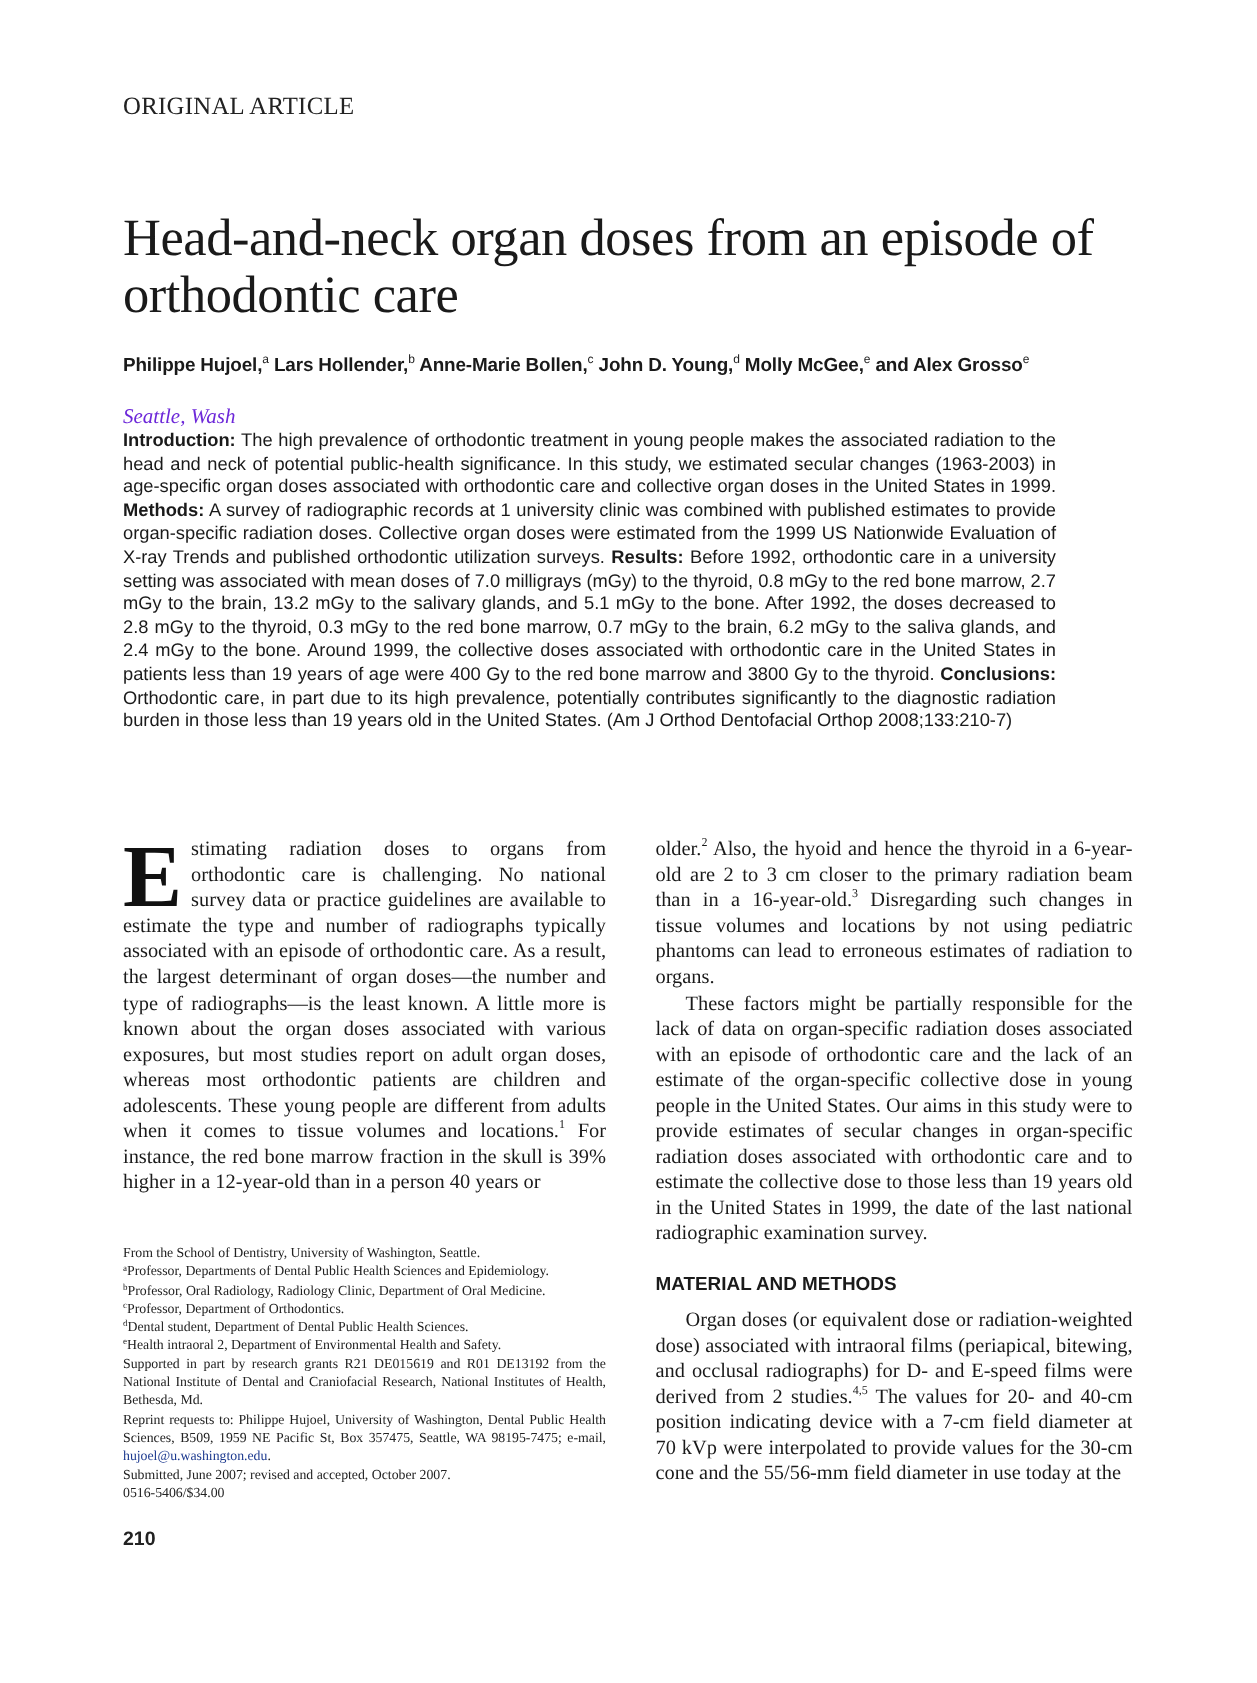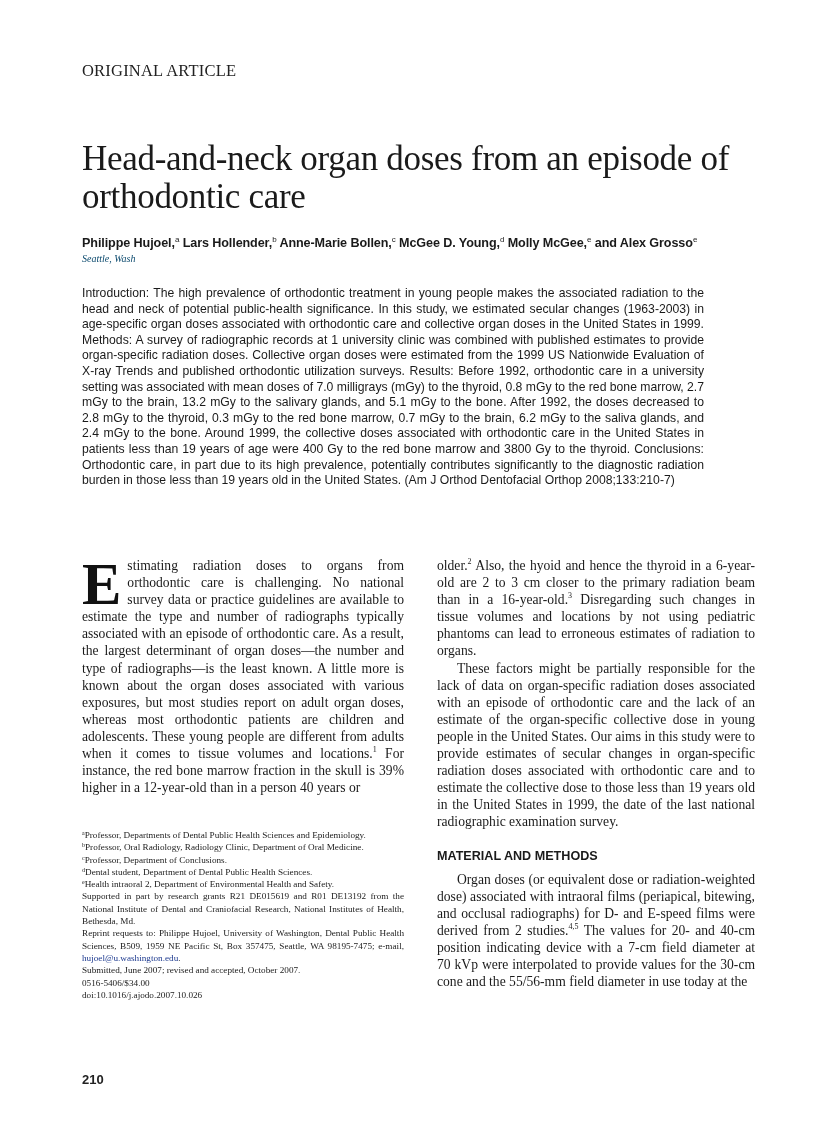--- a/index.html
+++ b/index.html
@@ -4,56 +4,56 @@
 <style>
   html, body { margin: 0; padding: 0; background: #ffffff; }
   body { width: 838px; height: 1122px; position: relative; overflow: hidden; color: #1a1a1a; }
   .serif { font-family: "Liberation Serif", "DejaVu Serif", serif; }
   .sans { font-family: "Liberation Sans", "DejaVu Sans", sans-serif; }
 
   #section-label { position: absolute; left: 82px; top: 61px; font-size: 16.5px; letter-spacing: 0.2px; color: #222; }
   #title { position: absolute; left: 82px; top: 140px; width: 690px; font-size: 35px; line-height: 38px; font-weight: normal; margin: 0; color: #1a1a1a; letter-spacing: -0.3px; }
   #authors { position: absolute; left: 82px; top: 236px; font-size: 12.6px; font-weight: bold; color: #1a1a1a; white-space: nowrap; letter-spacing: -0.1px; }
   #authors sup { font-size: 8px; font-weight: normal; vertical-align: 5px; line-height: 0; }
-  #location { position: absolute; left: 82px; top: 253px; font-size: 10px; font-style: italic; color: #0c4a6e; }
+  #location { position: absolute; left: 82px; top: 271px; font-size: 14px; font-style: italic; color: #6d28d9; }
 
   #abstract { position: absolute; left: 82px; top: 286px; width: 622px; font-size: 12.2px; line-height: 15.6px; text-align: justify; color: #1a1a1a; margin: 0; }
-  #abstract b { font-weight: normal; }
+  #abstract b { font-weight: bold; }
 
   .col { position: absolute; font-size: 13.6px; line-height: 17.1px; text-align: justify; color: #1a1a1a; }
   #col-left { left: 82px; top: 557px; width: 322px; }
   #col-right { left: 437px; top: 557px; width: 318px; }
   .col p { margin: 0; }
   .col .indent { text-indent: 20px; }
   .col sup { font-size: 8px; vertical-align: 6px; line-height: 0; }
 
   .dropcap { float: left; font-size: 59px; line-height: 48px; height: 48px; margin: 3px 6px 0 0; font-weight: bold; color: #111; }
 
   #footnotes { position: absolute; left: 82px; top: 829px; width: 322px; font-size: 9.2px; line-height: 12.3px; text-align: justify; color: #222; }
   #footnotes p { margin: 0; }
   #footnotes sup { font-size: 6px; vertical-align: 3px; line-height: 0; }
   #footnotes .email { color: #1d3a8f; }
 
-  #page-number { position: absolute; left: 82px; top: 1072px; font-size: 13px; font-weight: bold; color: #222; }
+  #page-number { position: absolute; left: 82px; top: 1018px; font-size: 13px; font-weight: bold; color: #222; }
 
   #methods-heading { margin: 0; font-size: 12.6px; font-weight: bold; letter-spacing: 0; color: #1a1a1a; }
   .spacer { height: 17px; }
 </style>
 </head>
 <body>
 
 <div id="section-label" class="serif">ORIGINAL ARTICLE</div>
 
 <h1 id="title" class="serif">Head-and-neck organ doses from an episode of orthodontic care</h1>
 
 <div id="authors" class="sans">
   <span>Philippe Hujoel,</span><sup>a</sup>
   <span>Lars Hollender,</span><sup>b</sup>
   <span>Anne-Marie Bollen,</span><sup>c</sup>
-  <span>McGee D. Young,</span><sup>d</sup>
+  <span>John D. Young,</span><sup>d</sup>
   <span>Molly McGee,</span><sup>e</sup>
   <span>and Alex Grosso</span><sup>e</sup>
 </div>
 
 <div id="location" class="serif">Seattle, Wash</div>
 
 <p id="abstract" class="sans"><b>Introduction:</b><span> The high prevalence of orthodontic treatment in young people makes the associated radiation to the head and neck of potential public-health significance. In this study, we estimated secular changes (1963-2003) in age-specific organ doses associated with orthodontic care and collective organ doses in the United States in 1999. </span><b>Methods:</b><span> A survey of radiographic records at 1 university clinic was combined with published estimates to provide organ-specific radiation doses. Collective organ doses were estimated from the 1999 US Nationwide Evaluation of X-ray Trends and published orthodontic utilization surveys. </span><b>Results:</b><span> Before 1992, orthodontic care in a university setting was associated with mean doses of 7.0 milligrays (mGy) to the thyroid, 0.8 mGy to the red bone marrow, 2.7 mGy to the brain, 13.2 mGy to the salivary glands, and 5.1 mGy to the bone. After 1992, the doses decreased to 2.8 mGy to the thyroid, 0.3 mGy to the red bone marrow, 0.7 mGy to the brain, 6.2 mGy to the saliva glands, and 2.4 mGy to the bone. Around 1999, the collective doses associated with orthodontic care in the United States in patients less than 19 years of age were 400 Gy to the red bone marrow and 3800 Gy to the thyroid. </span><b>Conclusions:</b><span> Orthodontic care, in part due to its high prevalence, potentially contributes significantly to the diagnostic radiation burden in those less than 19 years old in the United States. (Am J Orthod Dentofacial Orthop 2008;133:210-7)</span></p>
 
 <div id="col-left" class="col serif">
   <p><span class="dropcap serif">E</span><span>stimating radiation doses to organs from orthodontic care is challenging. No national survey data or practice guidelines are available to estimate the type and number of radiographs typically associated with an episode of orthodontic care. As a result, the largest determinant of organ doses—the number and type of radiographs—is the least known. A little more is known about the organ doses associated with various exposures, but most studies report on adult organ doses, whereas most orthodontic patients are children and adolescents. These young people are different from adults when it comes to tissue volumes and locations.</span><sup>1</sup><span> For instance, the red bone marrow fraction in the skull is 39% higher in a 12-year-old than in a person 40 years or</span></p>
@@ -62,25 +62,25 @@
 <div id="col-right" class="col serif">
   <p><span>older.</span><sup>2</sup><span> Also, the hyoid and hence the thyroid in a 6-year-old are 2 to 3 cm closer to the primary radiation beam than in a 16-year-old.</span><sup>3</sup><span> Disregarding such changes in tissue volumes and locations by not using pediatric phantoms can lead to erroneous estimates of radiation to organs.</span></p>
   <p class="indent">These factors might be partially responsible for the lack of data on organ-specific radiation doses associated with an episode of orthodontic care and the lack of an estimate of the organ-specific collective dose in young people in the United States. Our aims in this study were to provide estimates of secular changes in organ-specific radiation doses associated with orthodontic care and to estimate the collective dose to those less than 19 years old in the United States in 1999, the date of the last national radiographic examination survey.</p>
   <div class="spacer"></div>
   <h2 id="methods-heading" class="sans">MATERIAL AND METHODS</h2>
   <div style="height:6px"></div>
   <p class="indent"><span>Organ doses (or equivalent dose or radiation-weighted dose) associated with intraoral films (periapical, bitewing, and occlusal radiographs) for D- and E-speed films were derived from 2 studies.</span><sup>4,5</sup><span> The values for 20- and 40-cm position indicating device with a 7-cm field diameter at 70 kVp were interpolated to provide values for the 30-cm cone and the 55/56-mm field diameter in use today at the</span></p>
 </div>
 
 <div id="footnotes" class="serif">
+  <p>From the School of Dentistry, University of Washington, Seattle.</p>
   <p><sup>a</sup><span>Professor, Departments of Dental Public Health Sciences and Epidemiology.</span></p>
   <p><sup>b</sup><span>Professor, Oral Radiology, Radiology Clinic, Department of Oral Medicine.</span></p>
-  <p><sup>c</sup><span>Professor, Department of Conclusions.</span></p>
+  <p><sup>c</sup><span>Professor, Department of Orthodontics.</span></p>
   <p><sup>d</sup><span>Dental student, Department of Dental Public Health Sciences.</span></p>
   <p><sup>e</sup><span>Health intraoral 2, Department of Environmental Health and Safety.</span></p>
   <p>Supported in part by research grants R21 DE015619 and R01 DE13192 from the National Institute of Dental and Craniofacial Research, National Institutes of Health, Bethesda, Md.</p>
   <p><span>Reprint requests to: Philippe Hujoel, University of Washington, Dental Public Health Sciences, B509, 1959 NE Pacific St, Box 357475, Seattle, WA 98195-7475; e-mail, </span><span class="email">hujoel@u.washington.edu</span><span>.</span></p>
   <p>Submitted, June 2007; revised and accepted, October 2007.</p>
   <p>0516-5406/$34.00</p>
-  <p>doi:10.1016/j.ajodo.2007.10.026</p>
 </div>
 
 <div id="page-number" class="sans">210</div>
 
 </body></html>

